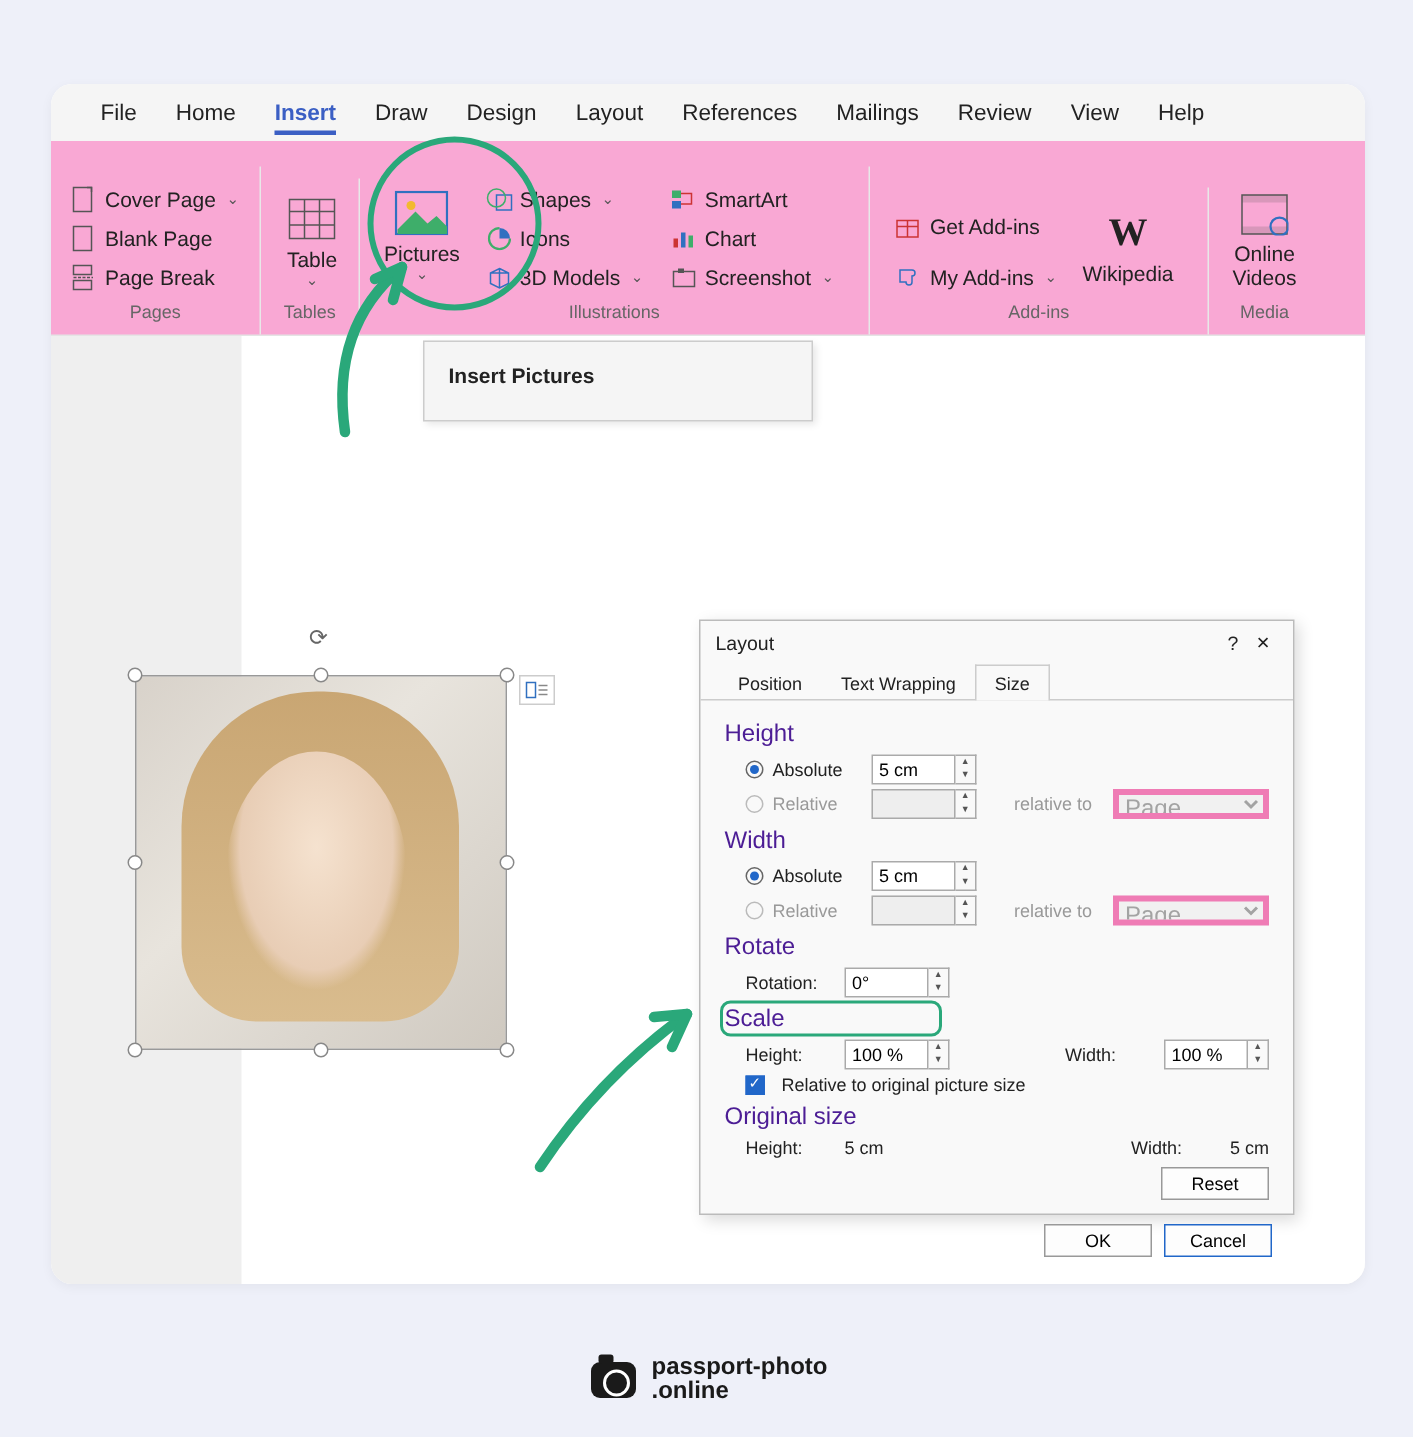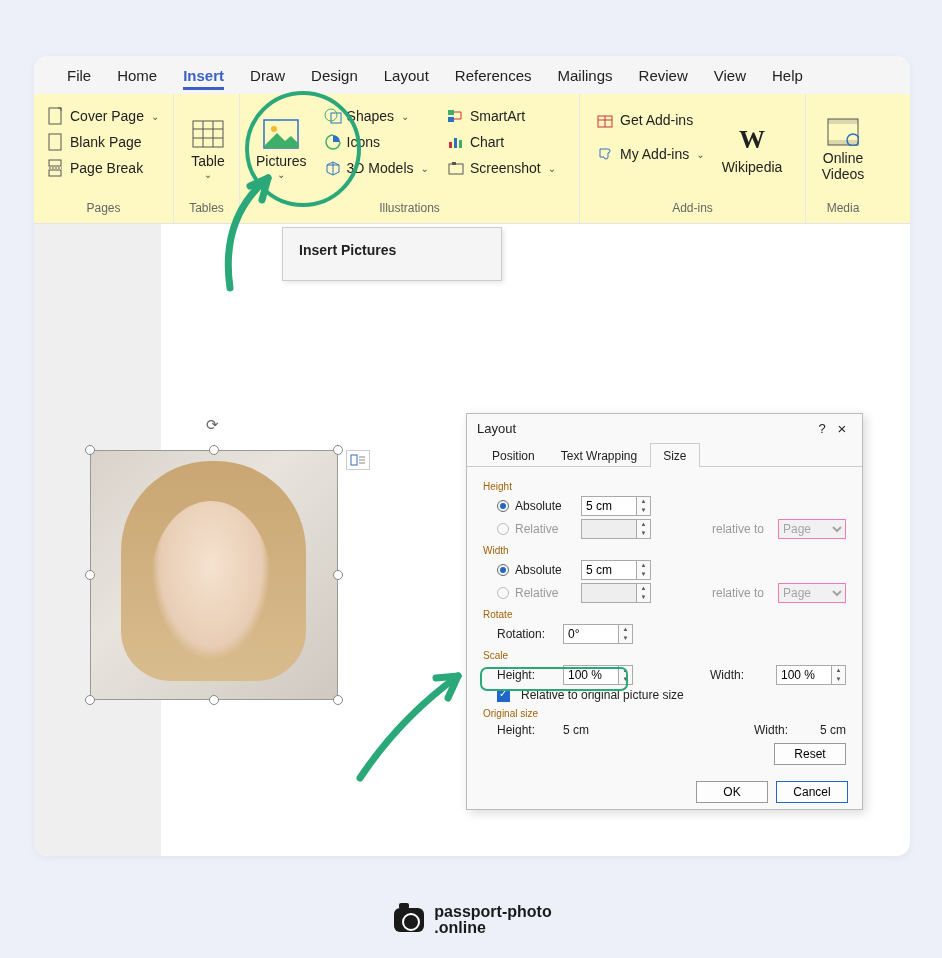--- a/index.html
+++ b/index.html
@@ -7,37 +7,37 @@
 
 .app-window { position: absolute; top: 56px; left: 34px; width: 876px; height: 800px; background: #fff; border-radius: 14px; overflow: hidden; box-shadow: 0 2px 8px rgba(0,0,0,0.05); }
 
 
 .tabs { display: flex; align-items: center; height: 38px; padding: 0 20px; background: #f5f5f5; gap: 0; font-size: 15px; }
 .tabs .tab { padding: 8px 13px; color: #222; cursor: pointer; }
 .tabs .tab.active { color: #3b5fc4; font-weight: 600; position: relative; }
 .tabs .tab.active::after { content:""; position: absolute; left: 13px; right: 13px; bottom: 2px; height: 3px; background: #3b5fc4; }
 
 
-.ribbon { display: flex; height: 130px; background: #fef9c3; border-bottom: 1px solid #e4e4e4; }
+.ribbon { display: flex; height: 130px; background: #f9a8d4; border-bottom: 1px solid #e4e4e4; align-items: flex-end; }
 .group { border-right: 1px solid #e8e8e8; display: flex; flex-direction: column; justify-content: space-between; padding: 6px 8px 4px; }
 .group:last-child { border-right: none; }
 .group .content { flex: 1; display: flex; }
 .group .label { text-align: center; font-size: 12px; color: #666; padding: 4px 0; }
 
 .vstack { display: flex; flex-direction: column; gap: 2px; }
 .smallbtn { display: flex; align-items: center; gap: 5px; padding: 3px 5px; font-size: 14px; color: #222; white-space: nowrap; }
 .smallbtn .chev { font-size: 10px; margin-left: 2px; color: #555; }
 .iconbox { width: 18px; height: 18px; display: inline-flex; align-items: center; justify-content: center; }
 
 .bigbtn { display: flex; flex-direction: column; align-items: center; justify-content: center; padding: 4px 8px; font-size: 14px; color: #222; min-width: 52px; }
 .bigbtn .chev { font-size: 10px; color: #555; }
 .bigicon { width: 40px; height: 34px; display: flex; align-items: center; justify-content: center; margin-bottom: 2px; }
 
 
-.tooltip { position: absolute; top: 227px; left: 282px; width: 220px; background: #f5f5f5; border: 1px solid #ccc; padding: 14px 16px; font-size: 13.5px; color: #444; box-shadow: 2px 2px 5px rgba(0,0,0,0.1); }
+.tooltip { position: absolute; top: 227px; left: 282px; width: 260px; background: #f5f5f5; border: 1px solid #ccc; padding: 14px 16px; font-size: 13.5px; color: #444; box-shadow: 2px 2px 5px rgba(0,0,0,0.1); }
 .tooltip .title { font-weight: 600; color: #222; margin-bottom: 8px; font-size: 14px; }
 
 
 .doc { position: absolute; top: 168px; left: 0; right: 0; bottom: 0; background: #efefef; }
 .page-shadow { position: absolute; top: 0; left: 127px; right: 0; bottom: 0; background: #fff; }
 
 
 .imgwrap { position: absolute; top: 450px; left: 90px; width: 248px; height: 250px; }
 .sel-img { width: 100%; height: 100%; background: linear-gradient(135deg, #d8d2ca, #e8e4dd 40%, #cfc9c0); border: 1px solid #999; position: relative; overflow: hidden; }
 .face { position: absolute; top: 50px; left: 60px; width: 120px; height: 160px; background: radial-gradient(ellipse at 50% 40%, #f5e2cf 0%, #e8cdb5 60%, transparent 70%); border-radius: 50% 50% 45% 45%; }
@@ -52,35 +52,35 @@
 
 .dialog { position: absolute; top: 413px; left: 466px; width: 397px; height: 397px; background: #f9f9f9; border: 1px solid #bbb; box-shadow: 3px 3px 10px rgba(0,0,0,0.15); font-size: 12px; color: #222; }
 .dlg-title { display: flex; align-items: center; padding: 6px 10px; font-size: 13px; }
 .dlg-title .ttl { flex: 1; }
 .dlg-title .q { width: 20px; text-align: center; }
 .dlg-title .x { width: 20px; text-align: center; font-size: 15px; }
 .dlg-tabs { display: flex; border-bottom: 1px solid #ccc; padding-left: 12px; font-size: 12px; }
 .dlg-tabs .dtab { padding: 5px 12px 4px; border: 1px solid transparent; border-bottom: none; margin-bottom: -1px; }
 .dlg-tabs .dtab.active { border-color: #ccc; background: #f9f9f9; }
 .dlg-body { padding: 8px 16px; }
-.section { font-size: 10px; color: #a16207; margin-top: 6px; margin-bottom: 4px; }
+.section { font-size: 16px; color: #4c1d95; margin-top: 6px; margin-bottom: 4px; }
 .row { display: flex; align-items: center; gap: 6px; margin: 3px 0 3px 14px; }
 .row label { min-width: 60px; }
 .radio { width: 12px; height: 12px; border: 1px solid #666; border-radius: 50%; display: inline-block; position: relative; }
 .radio.checked::after { content:""; position:absolute; top:2px; left:2px; width:6px; height:6px; background:#2167c9; border-radius:50%; }
 .radio.disabled { border-color:#bbb; }
 .spin { display:flex; }
 .spin input { width: 56px; height: 20px; border: 1px solid #aaa; padding: 0 4px; font-size: 12px; }
 .spin input:disabled { background:#eee; color:#999; }
 .spin .spn { width: 14px; height: 20px; border: 1px solid #aaa; border-left: none; display:flex; flex-direction:column; }
 .spin .spn div { flex:1; font-size:6px; text-align:center; line-height:8px; color:#555; }
 .cb { width: 13px; height: 13px; border: 1px solid #666; display: inline-block; margin-right: 5px; vertical-align: middle; position:relative; }
 .cb.checked { background:#2167c9; border-color:#2167c9; }
 .cb.checked::after { content:"✓"; color:#fff; font-size:10px; position:absolute; top:-2px; left:1px; }
-select { height: 20px; border: 1px solid #ec4899; font-size: 12px; width: 68px; }
+select { height: 20px; border: 4px solid #ec4899; font-size: 16px; width: 104px; }
 .grey { color:#999; }
 .dlg-btns { display:flex; gap:8px; justify-content:flex-end; padding: 8px 14px; align-items: center; }
 .dlg-btns button { width: 72px; height: 22px; border: 1px solid #999; background: #fdfdfd; font-size: 12px; }
 .dlg-btns button.primary { border-color: #2167c9; }
 
 
 .circle-highlight { position: absolute; top: 91px; left: 245px; width: 116px; height: 116px; border: 4px solid #2aa87a; border-radius: 50%; pointer-events: none; }
 .rect-highlight { position: absolute; top: 667px; left: 480px; width: 148px; height: 24px; border: 2.5px solid #2aa87a; border-radius: 7px; pointer-events: none; }
 
 .arrow1 { position: absolute; top: 168px; left: 200px; pointer-events:none; }

